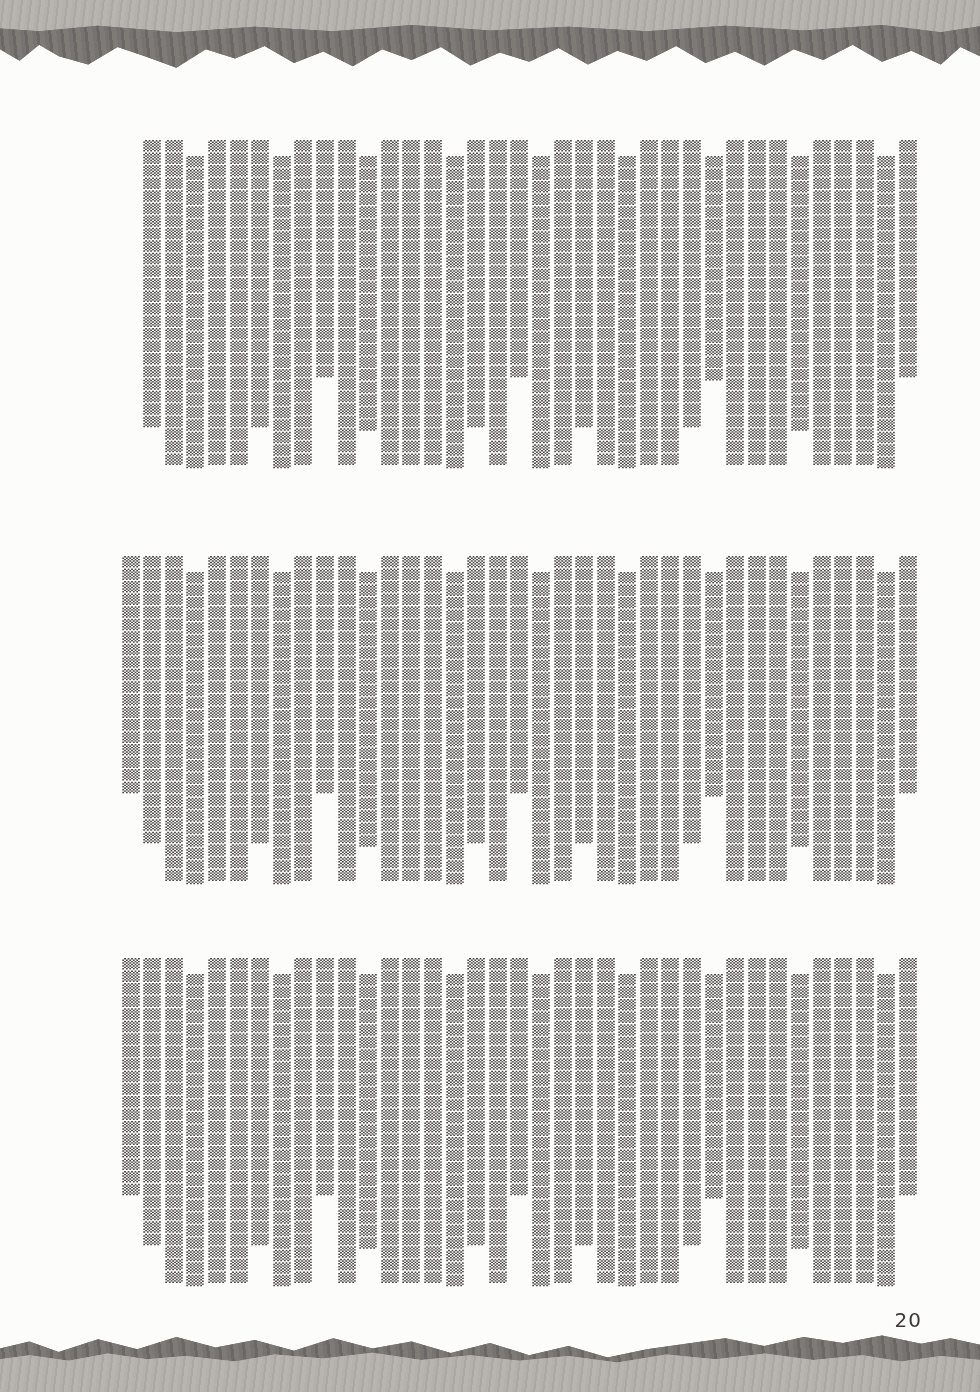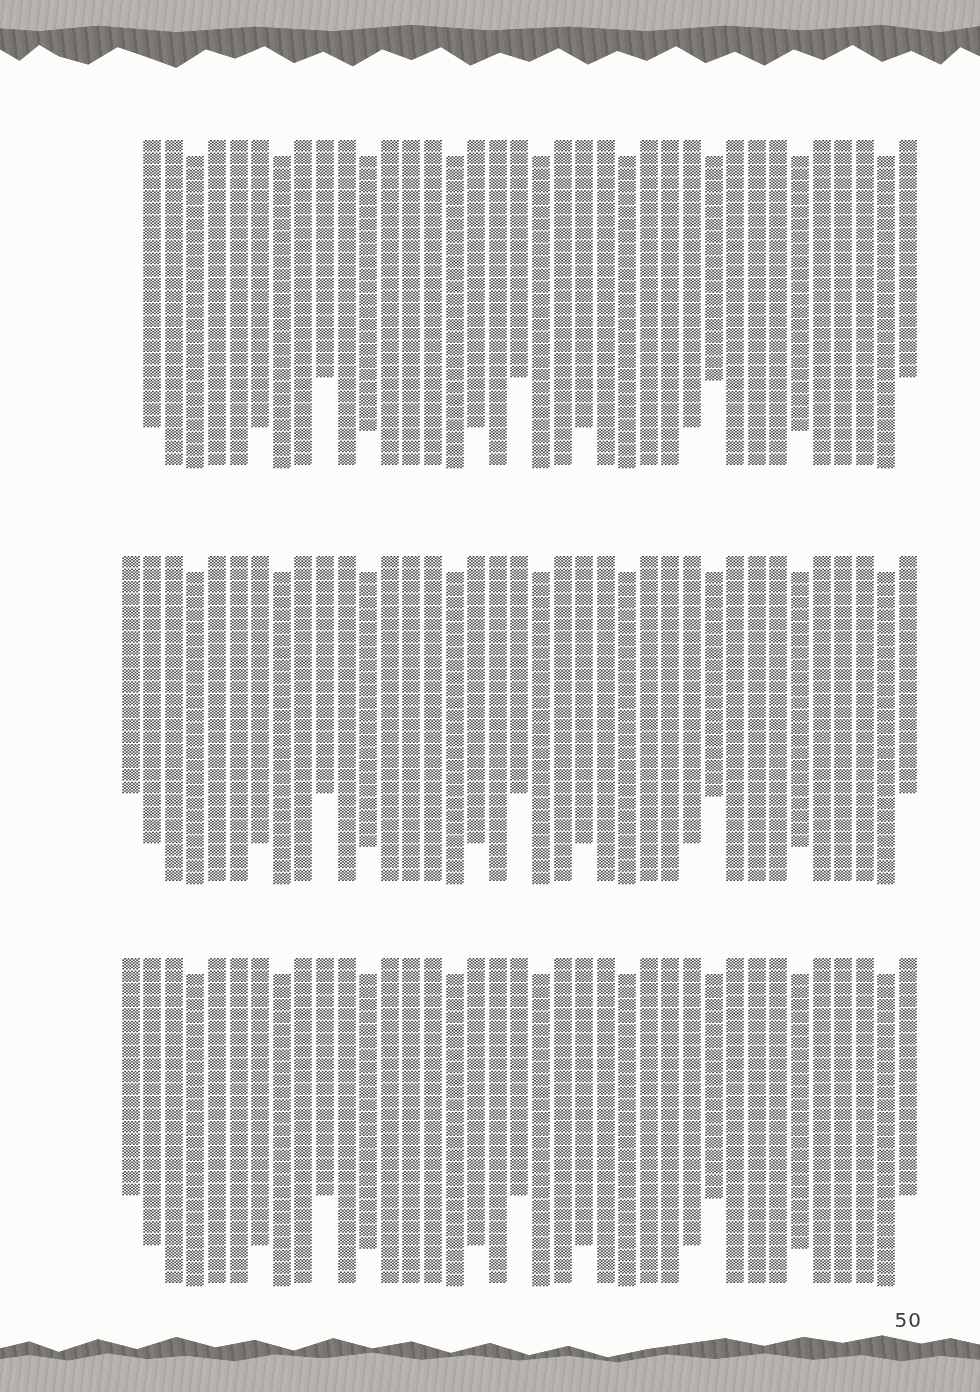--- a/index.html
+++ b/index.html
@@ -207,13 +207,13 @@
     <div class="tcol">　▒▒▒▒▒▒▒▒▒▒▒▒▒▒▒▒▒▒▒▒▒▒▒▒▒</div>
     <div class="tcol">▒▒▒▒▒▒▒▒▒▒▒▒▒▒▒▒▒▒▒▒▒▒▒</div>
     <div class="tcol">▒▒▒▒▒▒▒▒▒▒▒▒▒▒▒▒▒▒▒▒▒▒▒▒▒▒</div>
     <div class="tcol">▒▒▒▒▒▒▒▒▒▒▒▒▒▒▒▒▒▒▒▒▒▒▒▒▒▒</div>
     <div class="tcol">　▒▒▒▒▒▒▒▒▒▒▒▒▒▒▒▒▒▒▒▒▒▒▒▒▒</div>
     <div class="tcol">▒▒▒▒▒▒▒▒▒▒▒▒▒▒▒▒▒▒▒▒▒▒▒▒▒▒</div>
     <div class="tcol">▒▒▒▒▒▒▒▒▒▒▒▒▒▒▒▒▒▒▒▒▒▒▒</div>
     <div class="tcol">▒▒▒▒▒▒▒▒▒▒▒▒▒▒▒▒▒▒▒</div>
   </div>
 
-<div class="page-number">50</div>
+<div class="page-number">20</div>
 
 </body></html>

